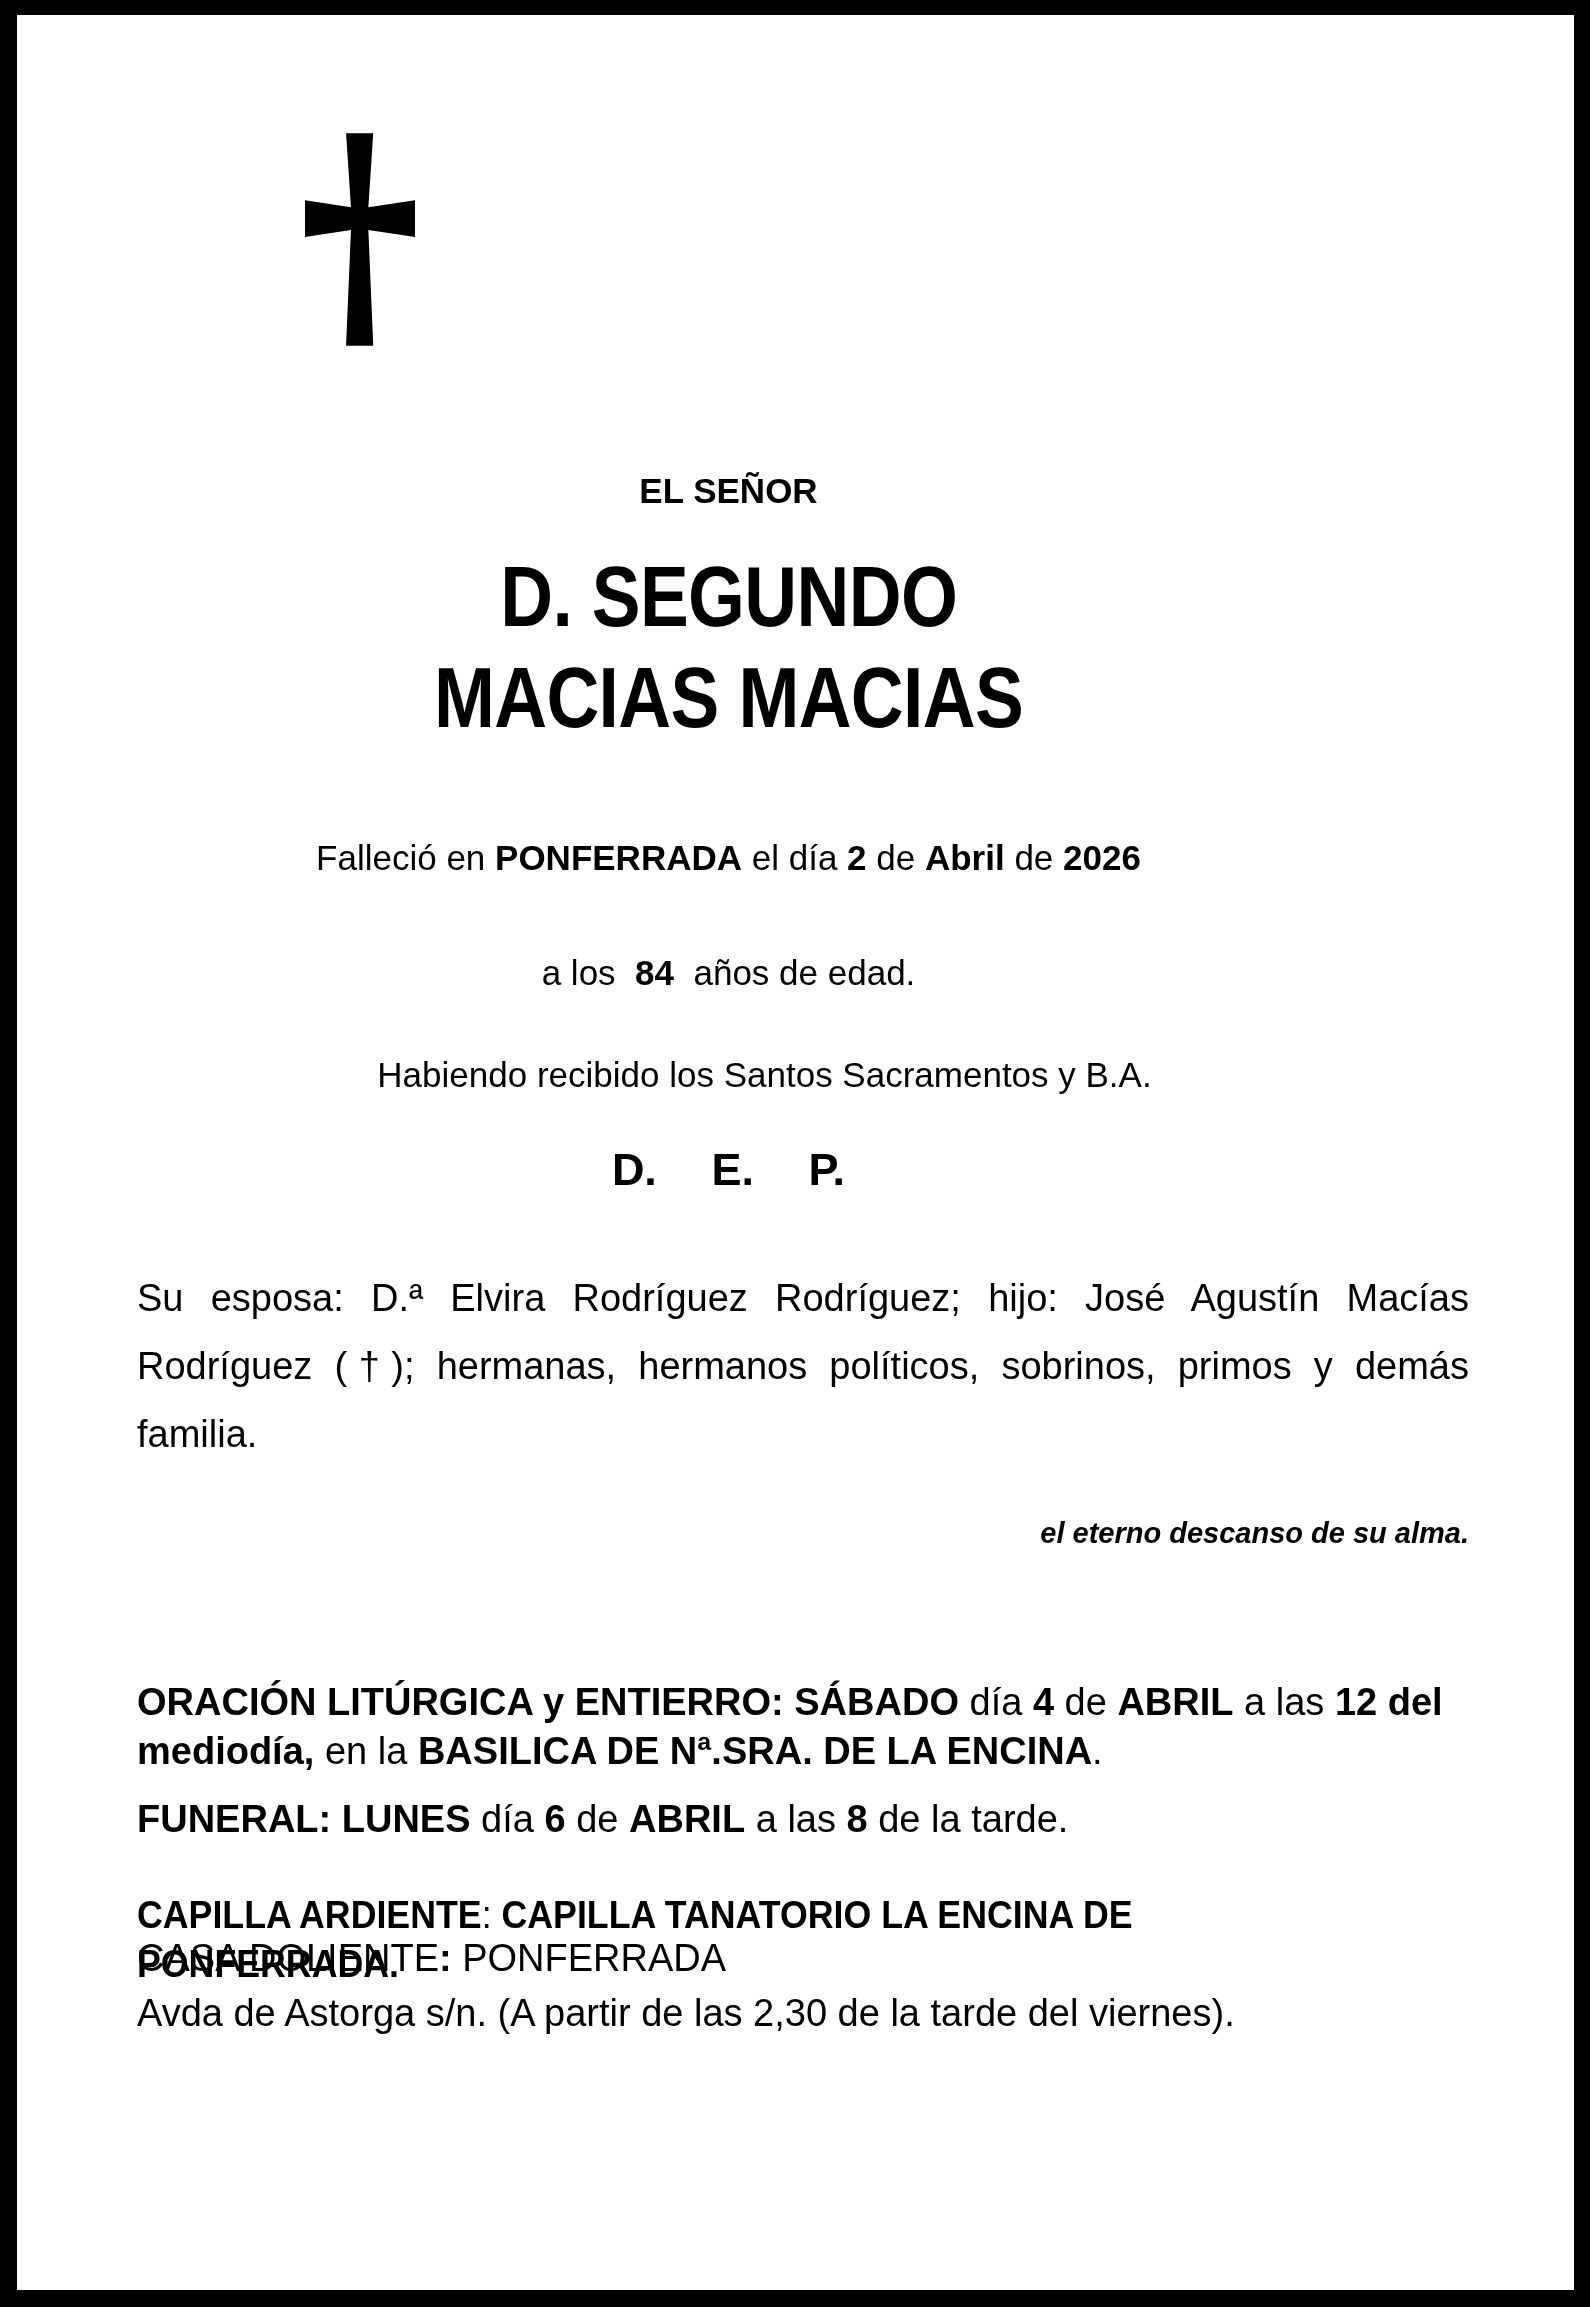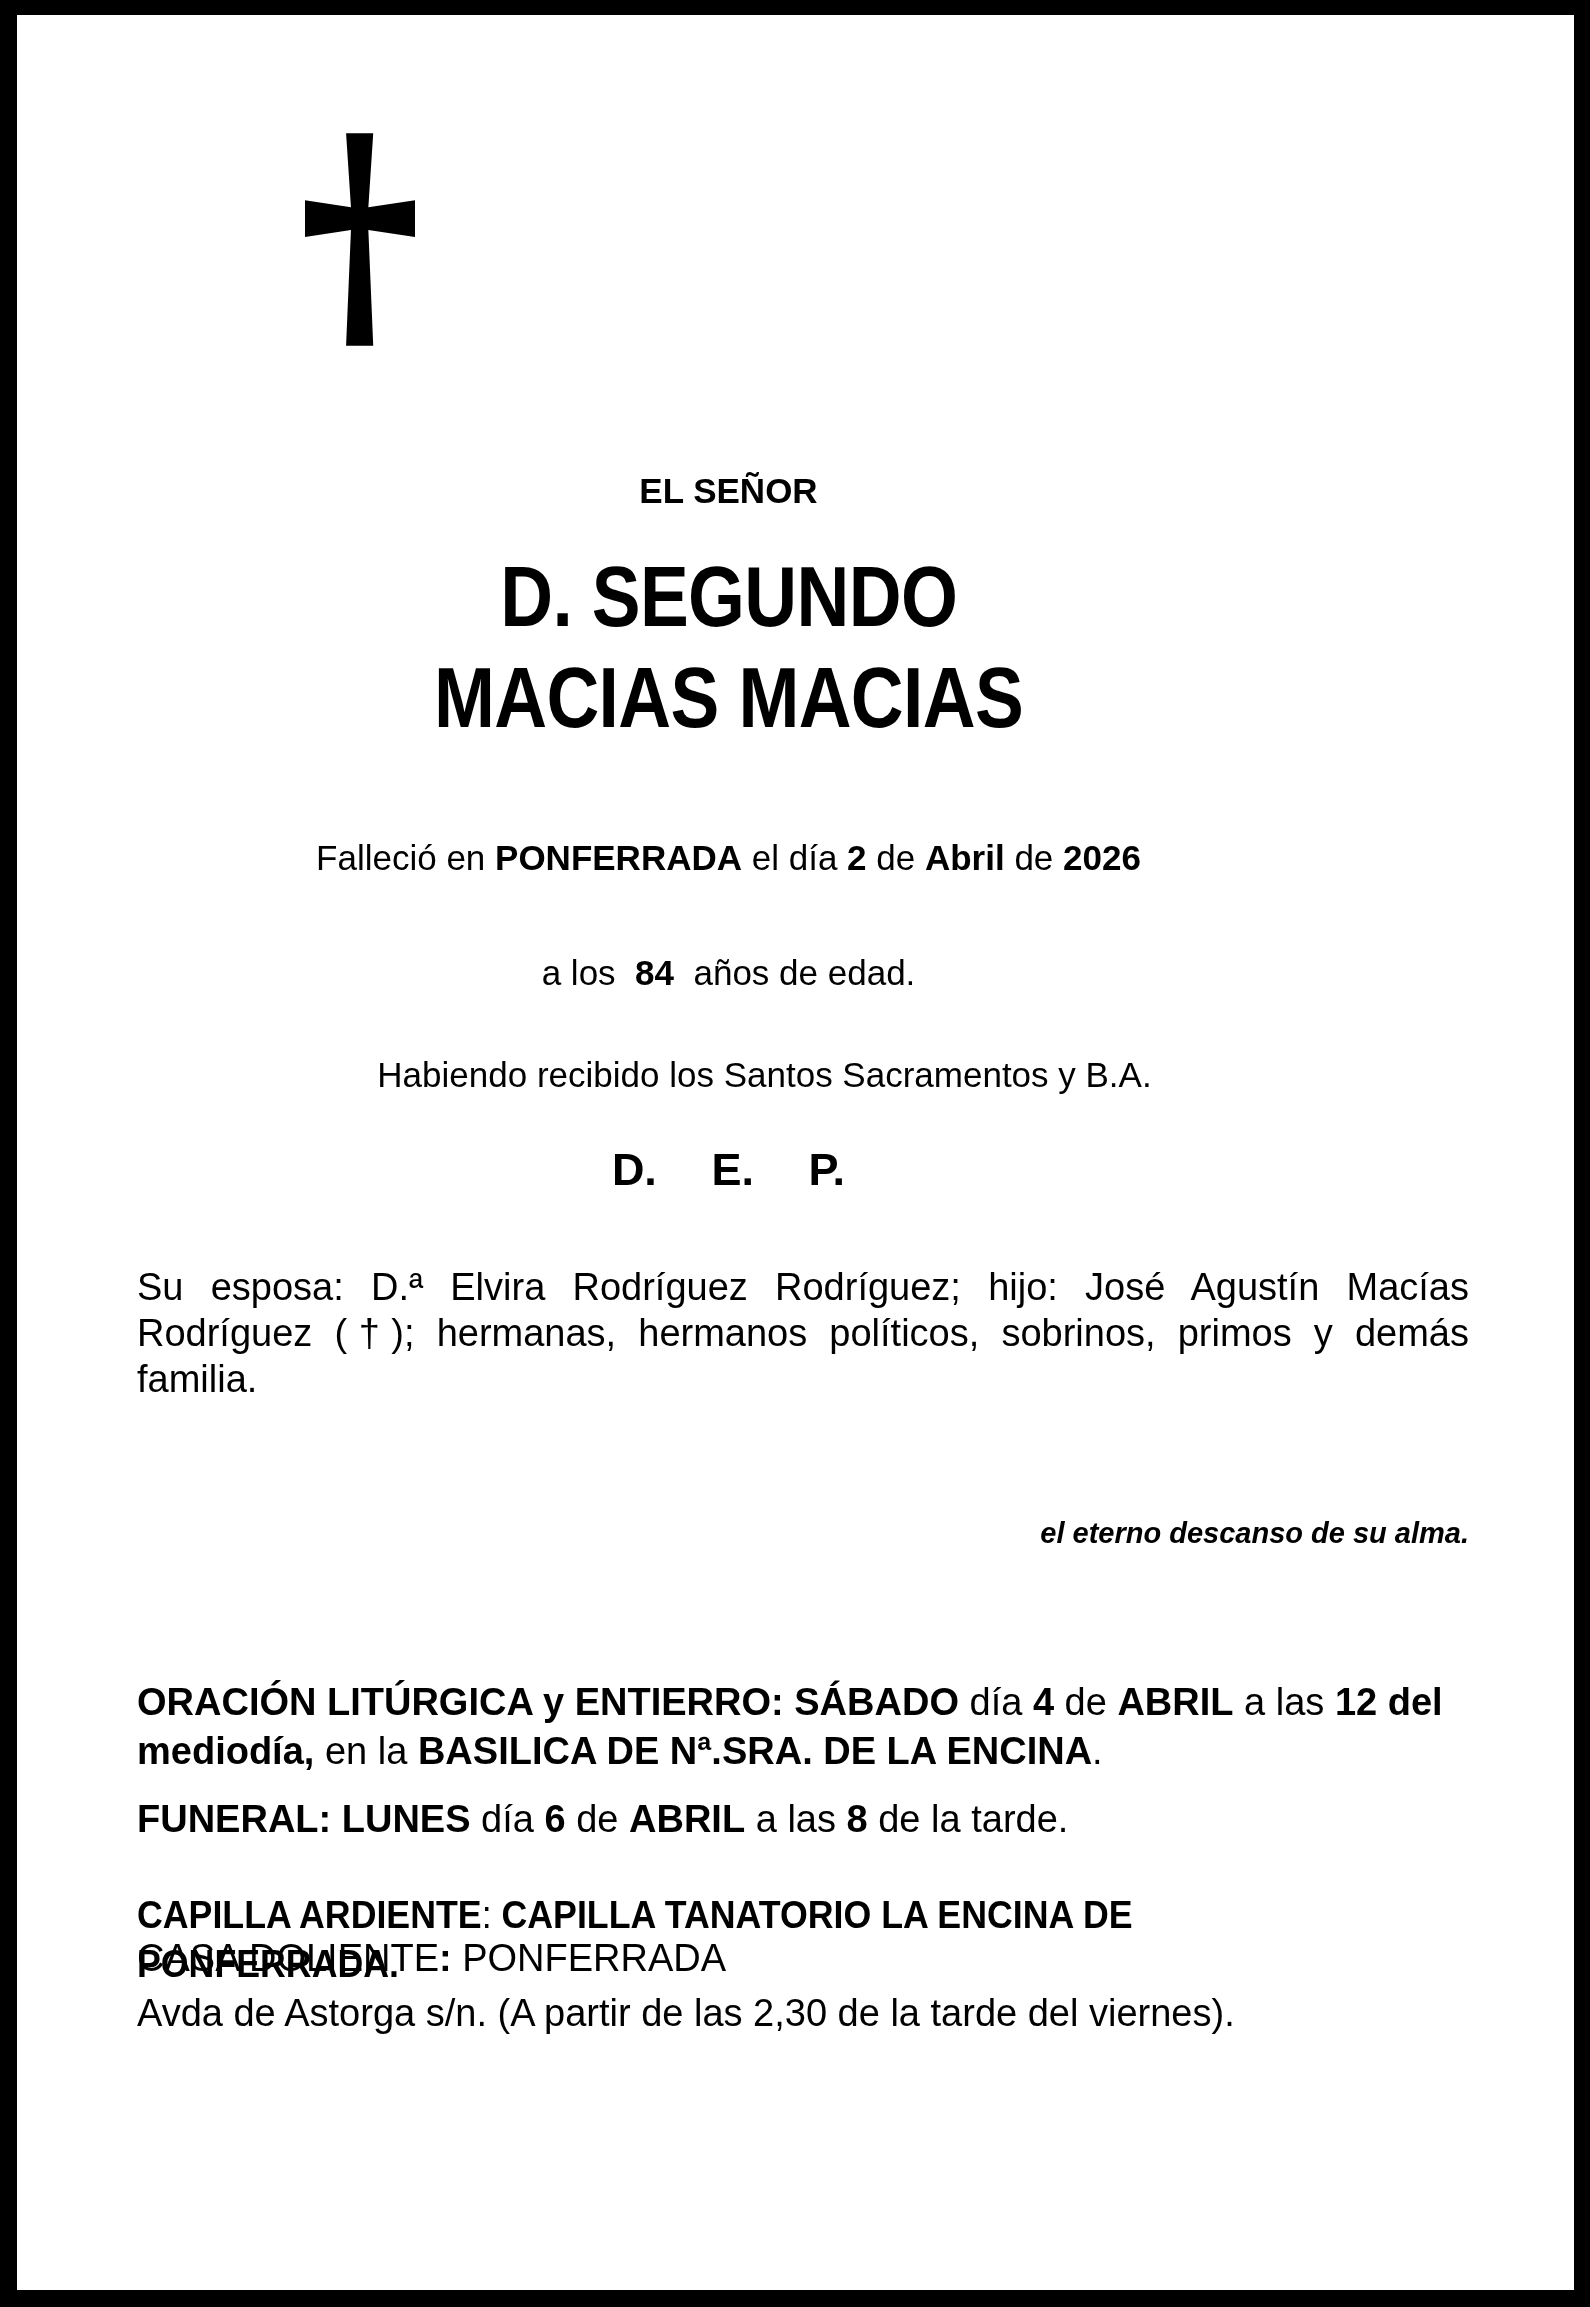--- a/index.html
+++ b/index.html
@@ -13,21 +13,21 @@
   .b { font-weight: bold; }
   .cross { position: absolute; left: 305px; top: 133px; width: 110px; height: 213px; }
   .senor { top: 473px; font-size: 35px; font-weight: bold; }
   .name1 { top: 554px; font-size: 85px; font-weight: bold; letter-spacing: -0.7px; }
   .name2 { top: 655px; font-size: 85px; font-weight: bold; letter-spacing: -0.7px; }
   .died { top: 840px; font-size: 35px; }
   .age { top: 955px; font-size: 35px; }
   .sacr { top: 1057px; font-size: 35px; padding-left: 36px; }
   .dep { top: 1147px; font-size: 45px; font-weight: bold; word-spacing: 42px; }
   .family { position: absolute; left: 137px; top: 1264px; width: 1332px;
-            font-size: 38px; line-height: 46px; text-align: justify; }
+            font-size: 38px; line-height: 68px; text-align: justify; }
   .prayer { position: absolute; left: 907px; top: 1513px; width: 562px;
             font-size: 29px; line-height: 41px; text-align: right;
             font-weight: bold; font-style: italic; }
   .para { position: absolute; left: 137px; width: 1339px; font-size: 38px; line-height: 49px; }
   .p1 { top: 1643px; margin-top: 35px; }
   .p2 { top: 1795px; }
   .p3 { top: 1891px; }
   .p4 { top: 1934px; }
   .sq { display: inline-block; transform-origin: left center; }
 </style>

